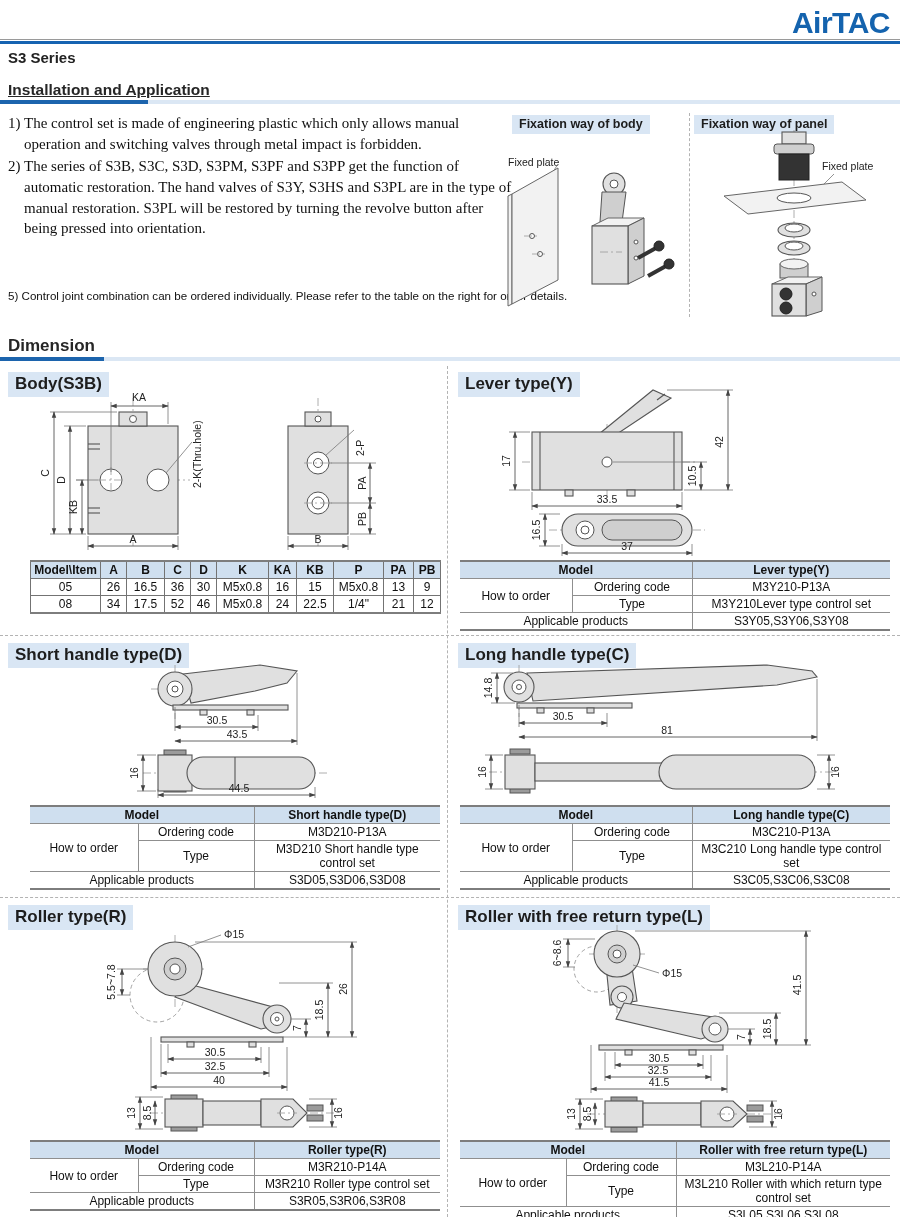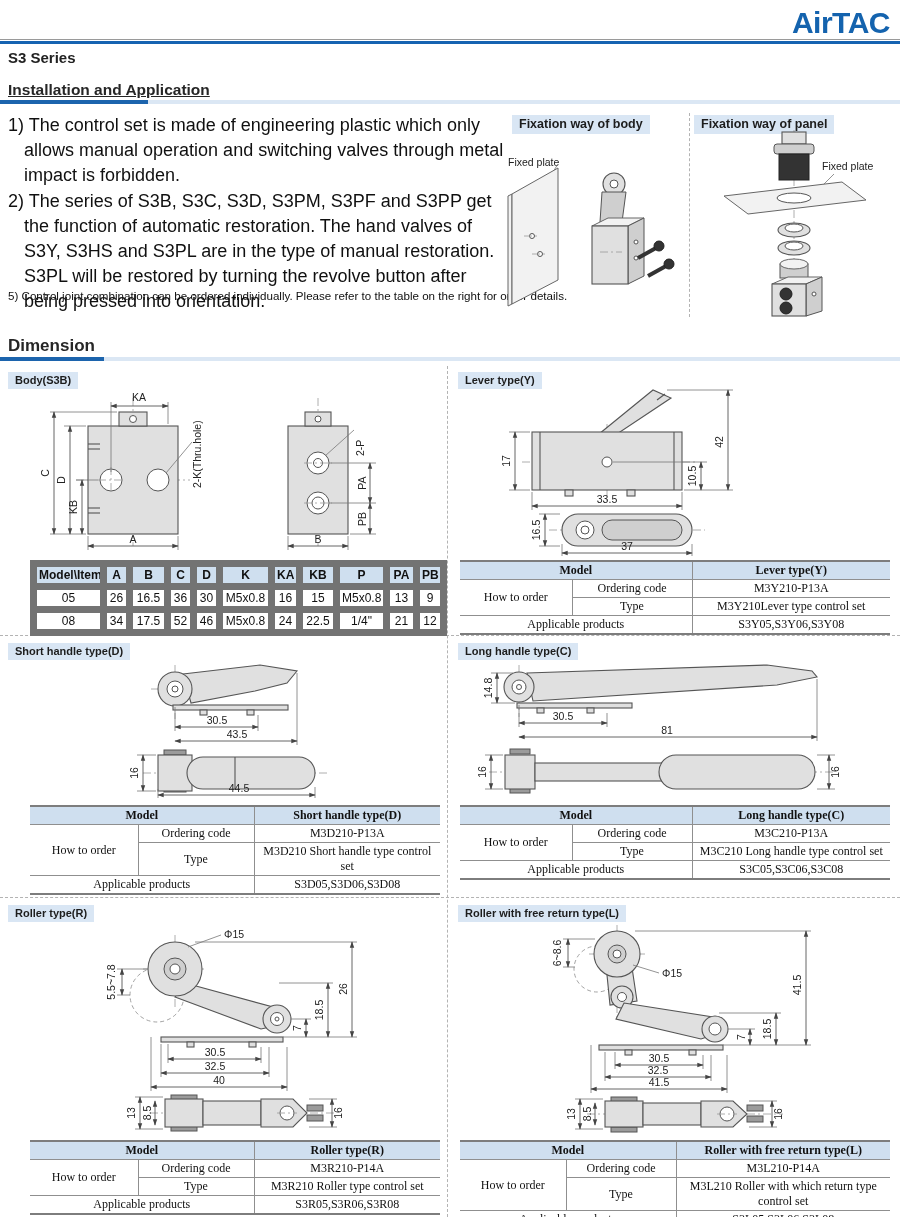--- a/index.html
+++ b/index.html
@@ -10,41 +10,41 @@
   .hdr-title{position:absolute;left:8px;top:6px;font-size:27px;font-weight:bold;color:#2b2b2b;letter-spacing:.3px;}
   .logo{position:absolute;right:10px;top:6px;font-size:30px;font-weight:bold;color:#1463ae;letter-spacing:-.5px;}
   .rule-thin{position:absolute;left:0;top:39px;width:900px;height:1px;background:#9a9a9a;}
   .rule-blue{position:absolute;left:0;top:41px;width:900px;height:3px;background:#1563b1;}
   .series{position:absolute;left:8px;top:49px;font-size:15px;font-weight:bold;color:#222;}
 
   .sec-head{position:absolute;left:8px;font-weight:bold;color:#262626;}
   .sec-bar{position:absolute;left:0;width:900px;height:4px;background:#dbe7f4;}
   .sec-bar .dark{position:absolute;left:0;top:0;height:4px;background:#1c64ad;}
 
-  .chip{display:inline-block;background:#d9e6f4;color:#1d1d1d;font-weight:bold;font-size:11px;padding:2px 7px 3px;}
+  .chip{display:inline-block;background:#d9e6f4;color:#1d1d1d;font-weight:bold;font-size:17px;padding:2px 7px 3px;}
   .chip.small{font-size:12.5px;}
 
-  .inst-items{position:absolute;left:8px;top:113px;width:504px;font-size:18px;line-height:1.38;color:#101010;}
+  .inst-items{position:absolute;left:8px;top:113px;width:504px;font-size:15px;line-height:1.38;color:#101010;font-family:Liberation Serif, serif;}
   .inst-item{padding-left:16px;text-indent:-16px;margin-bottom:2px;}
   .inst-item5{position:absolute;left:8px;top:288px;width:754px;font-size:11.6px;line-height:1.38;color:#101010;padding-left:16px;text-indent:-16px;}
   .vdash{position:absolute;border-left:1px dashed #b3b3b3;}
   .hdash{position:absolute;border-top:1px dashed #b3b3b3;left:0;width:900px;}
 
   .panel{position:absolute;}
   .panel .chip{position:absolute;}
   .panel svg{position:absolute;}
 
   table.spec{position:absolute;border-collapse:collapse;font-size:12px;color:#111;table-layout:fixed;
     border-top:2px solid #7d7d7d;border-bottom:2px solid #7d7d7d;}
-  table.spec th,table.spec td{border:7px solid #737373;text-align:center;padding:1px 2px;height:16px;overflow:hidden;}
+  table.spec th,table.spec td{border:1px solid #737373;text-align:center;padding:1px 2px;height:16px;overflow:hidden;}
   table.spec thead th{background:#cfdfef;font-weight:bold;}
 
   table.order{position:absolute;border-collapse:collapse;font-size:12px;color:#111;table-layout:fixed;
     border-top:2px solid #7d7d7d;border-bottom:2px solid #7d7d7d;}
-  table.order th,table.order td{border:1px solid #8f8f8f;text-align:center;padding:1px 2px;height:15px;overflow:hidden;font-family:Liberation Serif, serif;}
+  table.order th,table.order td{border:1px solid #8f8f8f;text-align:center;padding:1px 2px;height:15px;overflow:hidden;}
   table.order th{background:#cfdfef;font-weight:bold;}
   table.order tr>*:first-child{border-left:none;}
   table.order tr>*:last-child{border-right:none;}
 
   svg text{font-family:"Liberation Sans",sans-serif;font-size:10.5px;fill:#222;}
   svg text.dt{text-anchor:middle;}
   .part{fill:#e0e0e0;stroke:#555;stroke-width:1.1;}
   .part2{fill:#cfcfcf;stroke:#555;stroke-width:1;}
   .lite{fill:#f2f2f2;stroke:#666;stroke-width:1;}
   .dark{fill:#9b9b9b;stroke:#555;stroke-width:1;}

